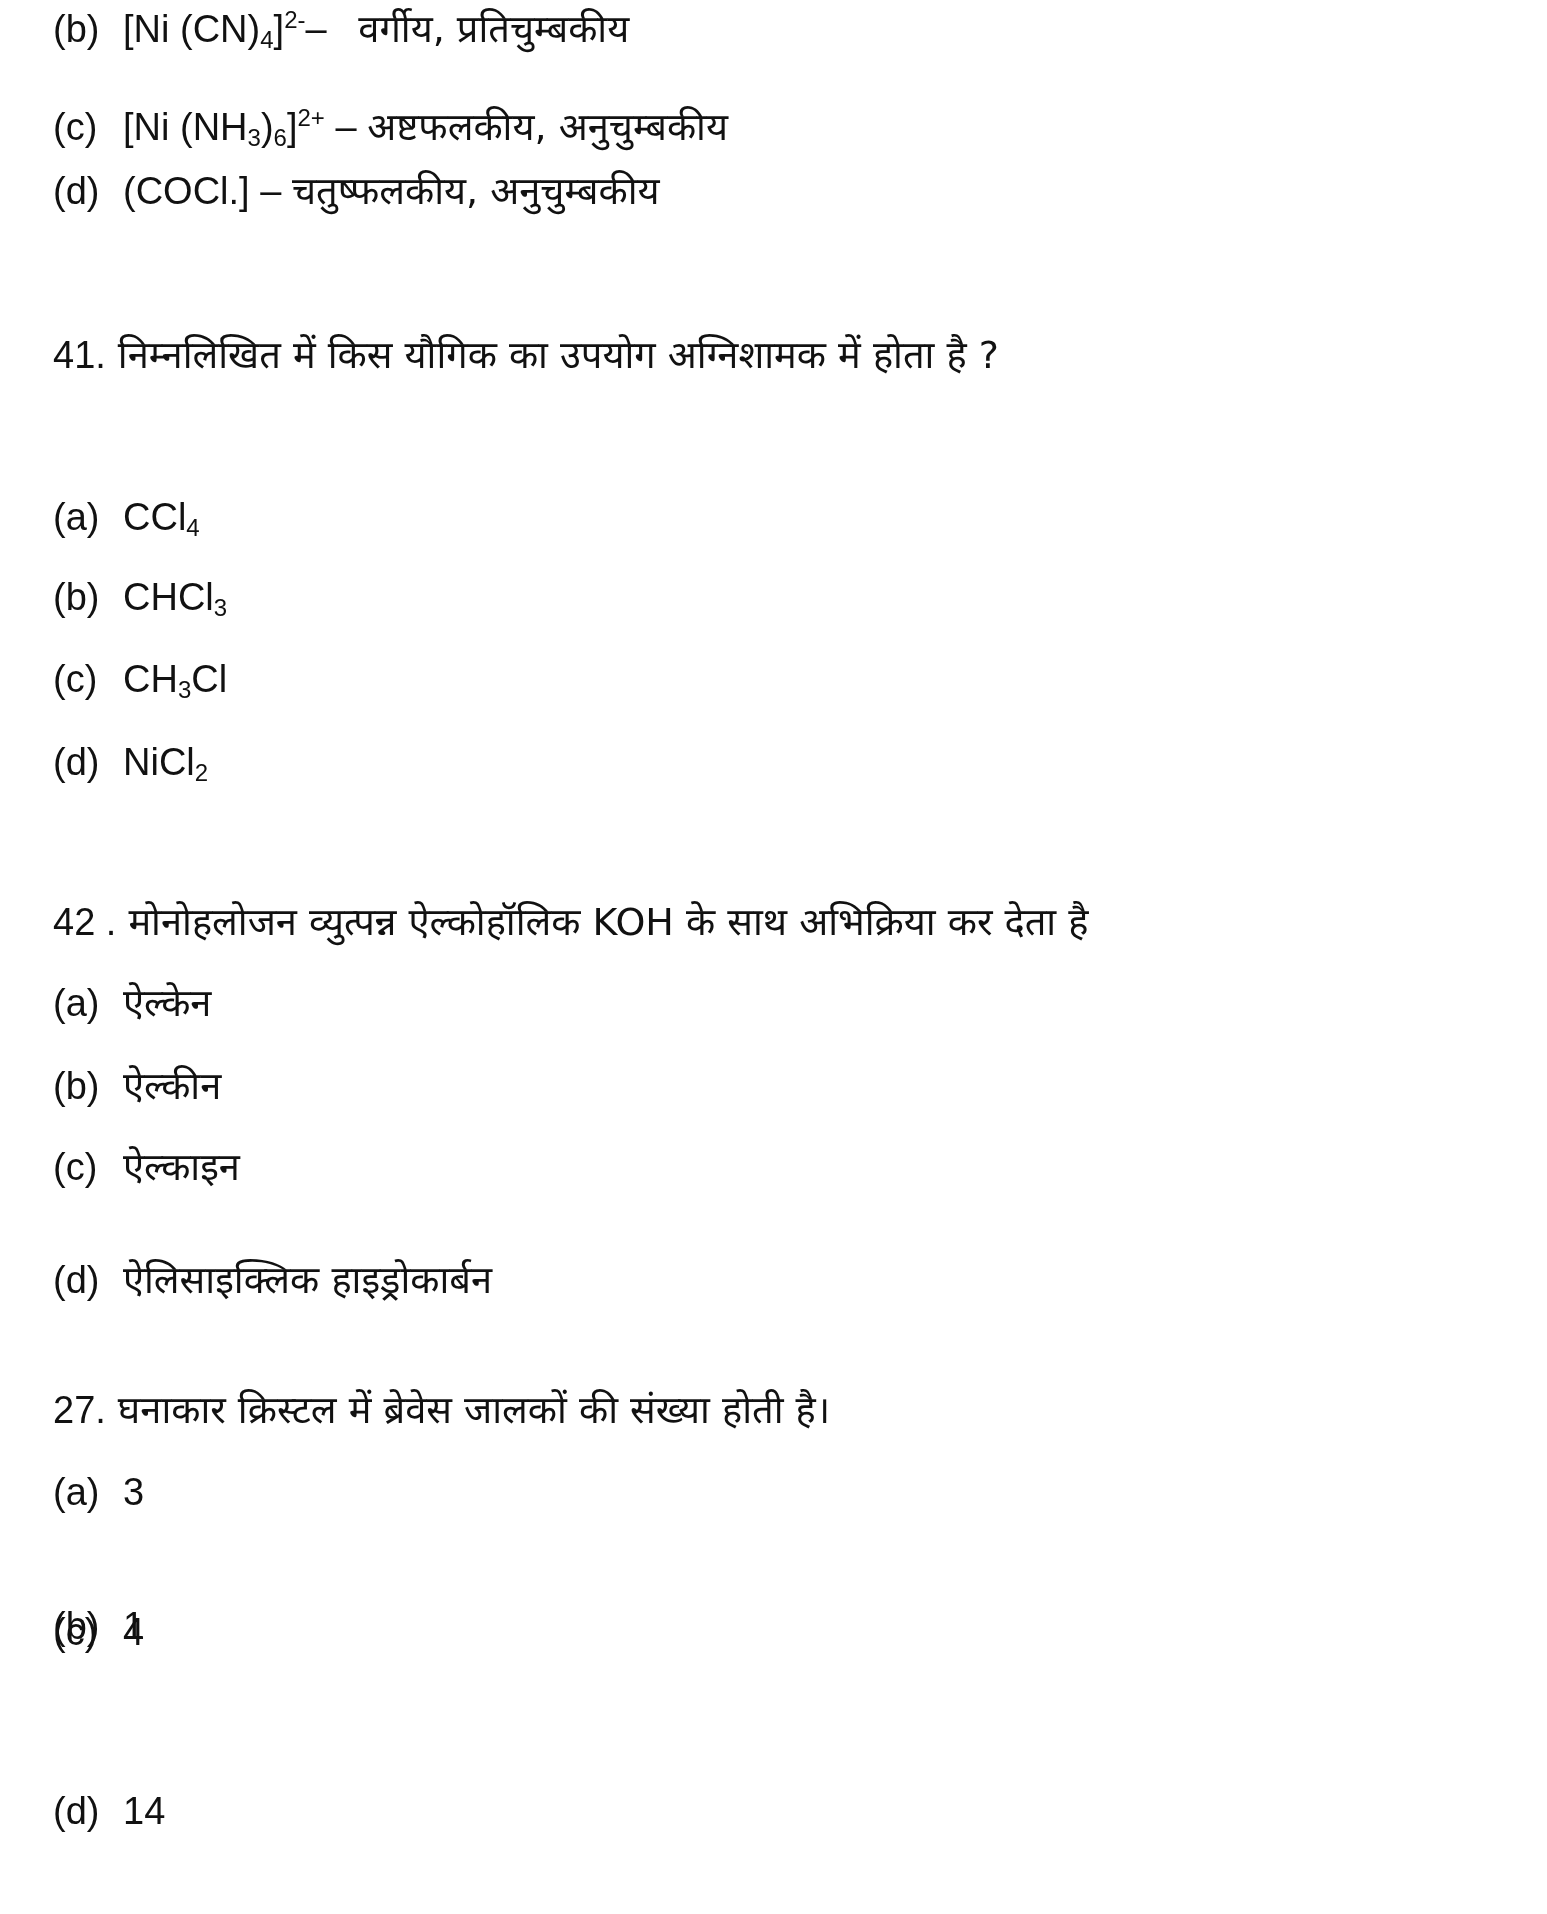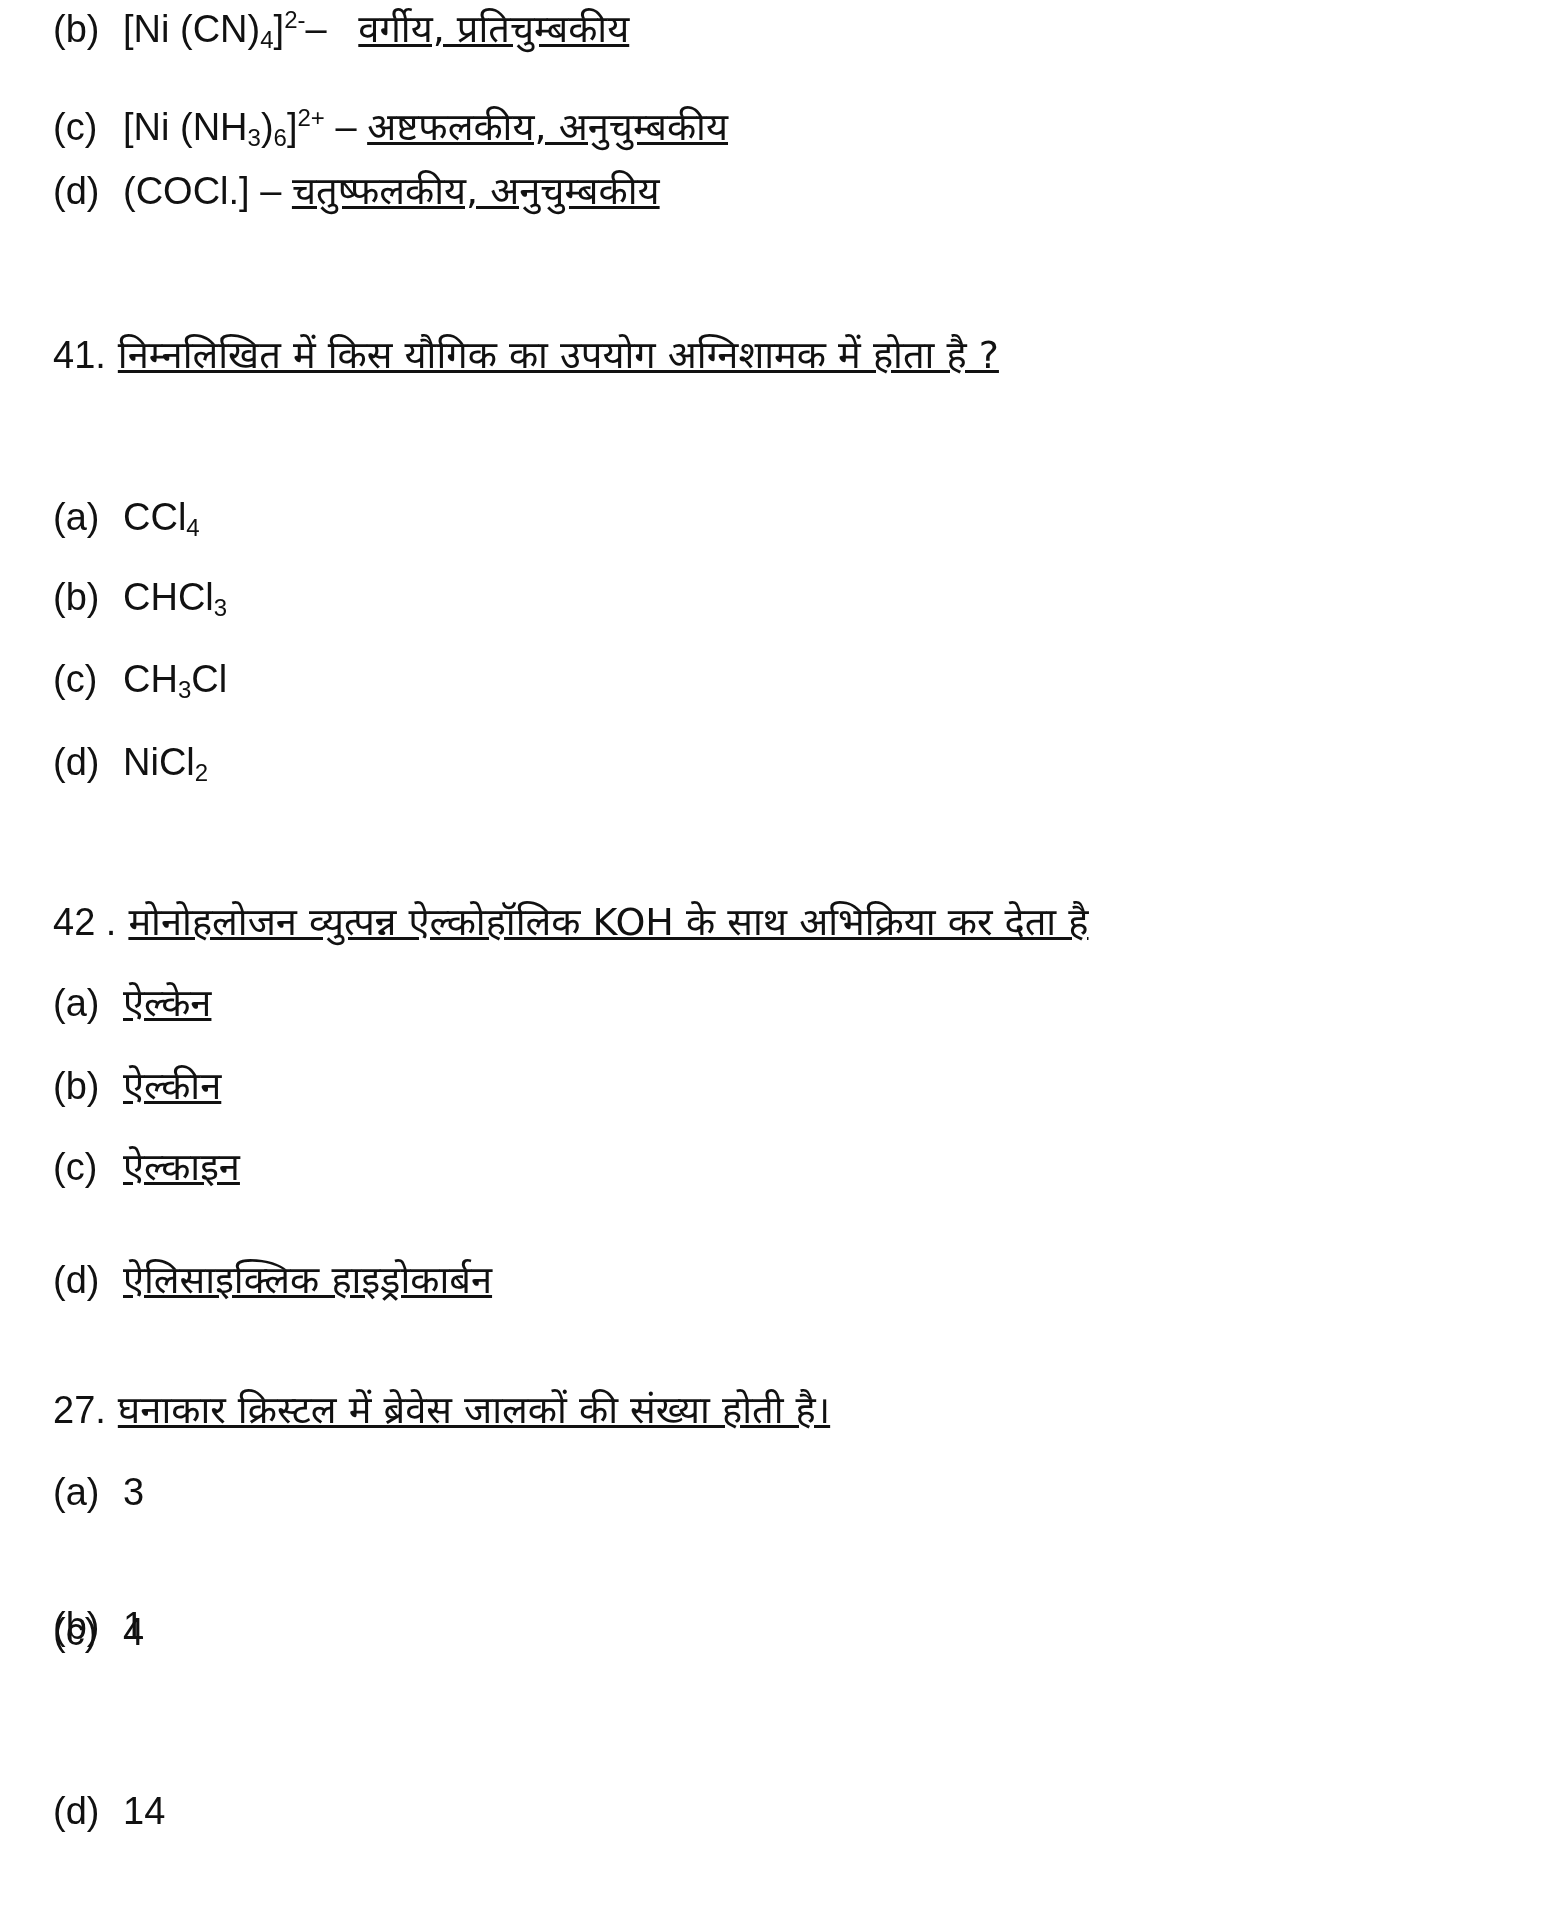--- a/index.html
+++ b/index.html
@@ -3,21 +3,21 @@
 <meta charset="utf-8">
 <style>
   html, body { margin:0; padding:0; background:#ffffff; }
   body { width:1547px; height:1914px; position:relative; overflow:hidden;
          font-family:"Liberation Sans", "DejaVu Sans", sans-serif; color:#111; }
   .line { position:absolute; left:53px; font-size:38px; line-height:44px; white-space:nowrap; }
   .line .lbl { display:inline-block; width:70px; }
   .q .num { margin-right:12px; }
   sub { font-size:24px; vertical-align:-6px; line-height:0; }
   sup { font-size:24px; vertical-align:14px; line-height:0; }
-  .dv { font-family:"DejaVu Sans", sans-serif;text-decoration:underline; }
+  .dv { font-family:"DejaVu Sans", sans-serif; }
 </style>
 </head>
 <body>
 
 <div class="line" style="top:7px">
   <span class="lbl">(b)</span><span><span>[Ni (CN)</span><sub>4</sub><span>]</span><sup>2-</sup><span>–</span></span>&nbsp;&nbsp;&nbsp;<span class="dv">वर्गीय, प्रतिचुम्बकीय</span>
 </div>
 <div class="line" style="top:105px">
   <span class="lbl">(c)</span><span><span>[Ni (NH</span><sub>3</sub><span>)</span><sub>6</sub><span>]</span><sup>2+</sup><span> –</span></span>&nbsp;<span class="dv">अष्टफलकीय, अनुचुम्बकीय</span>
 </div>

